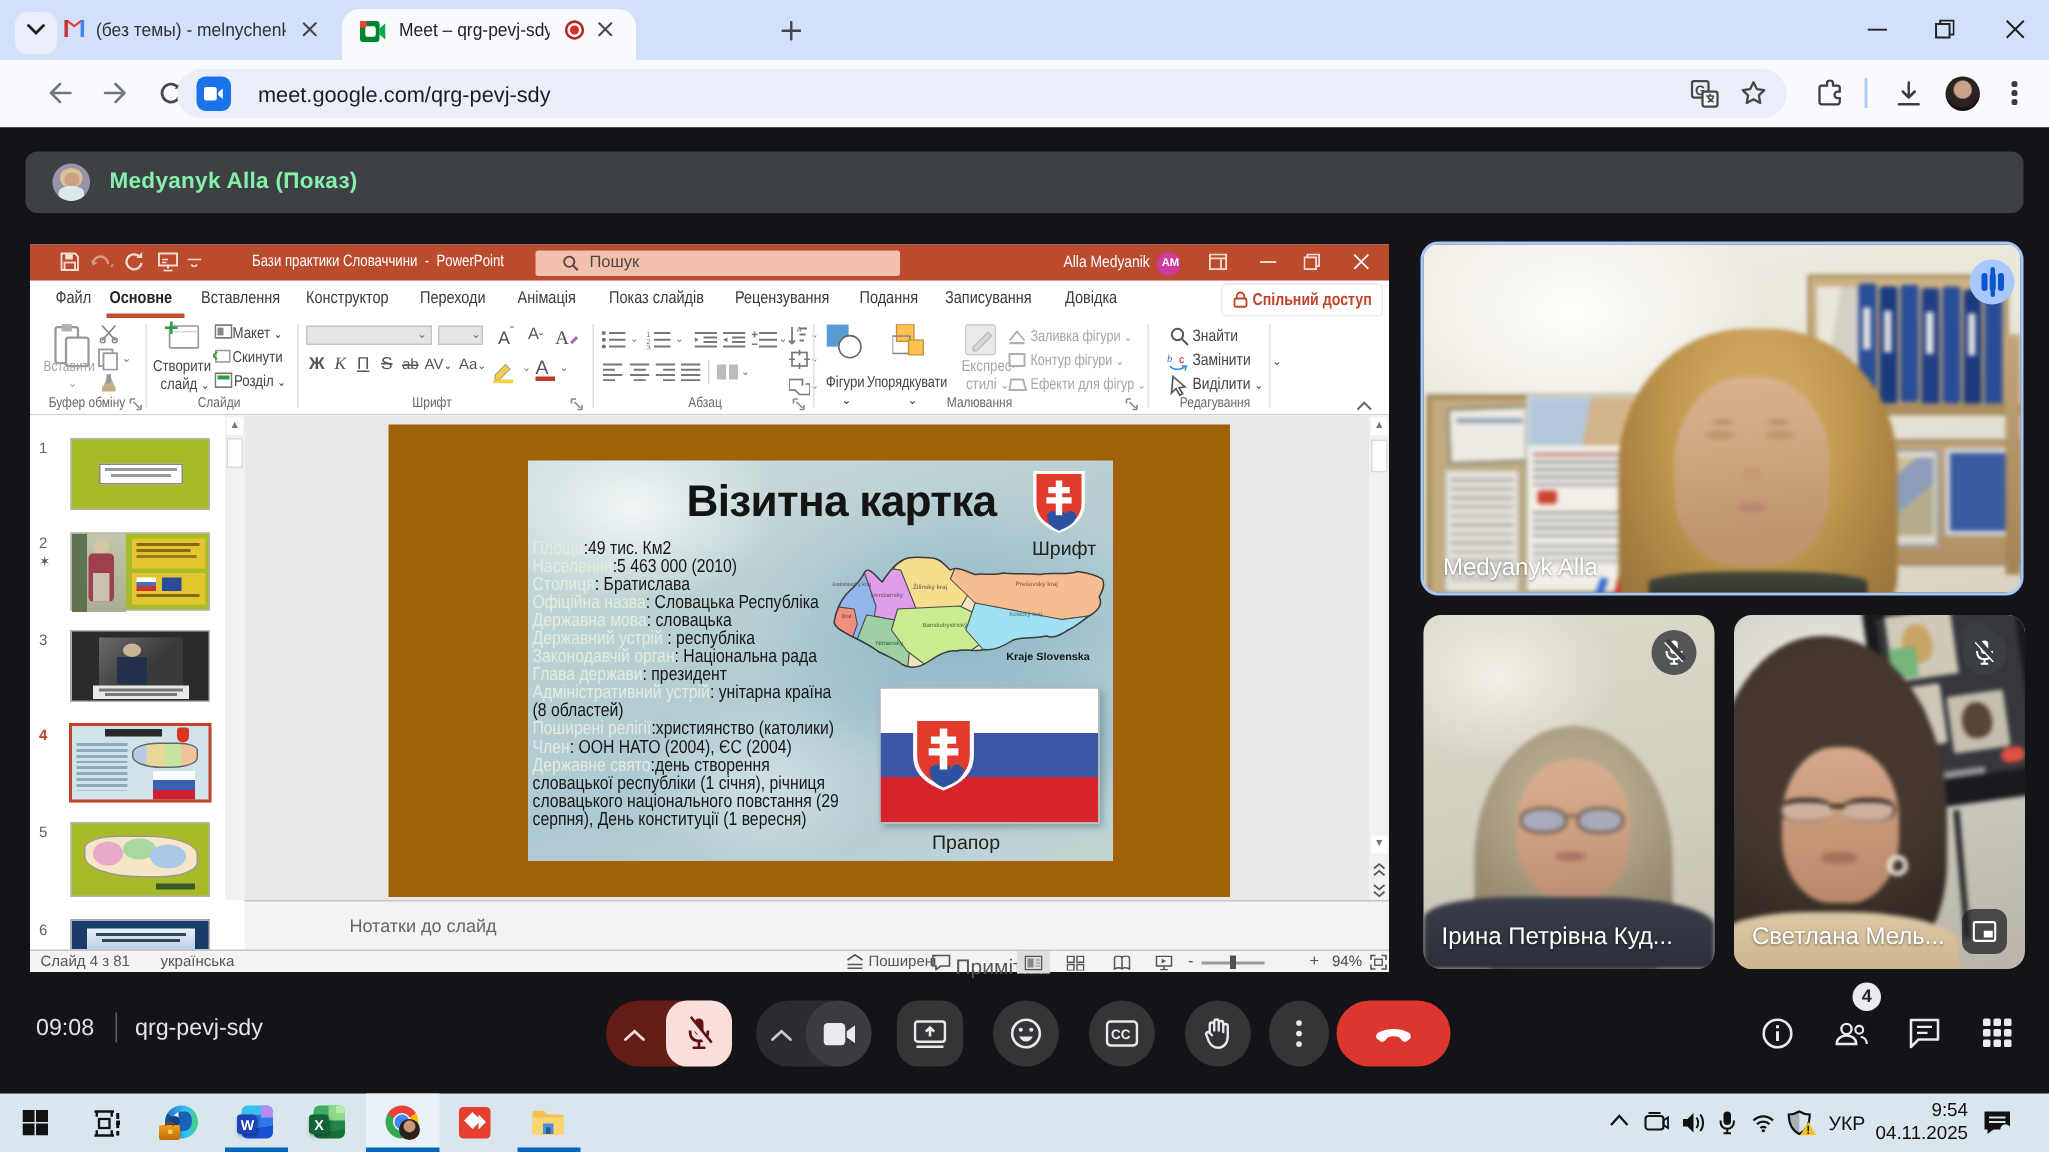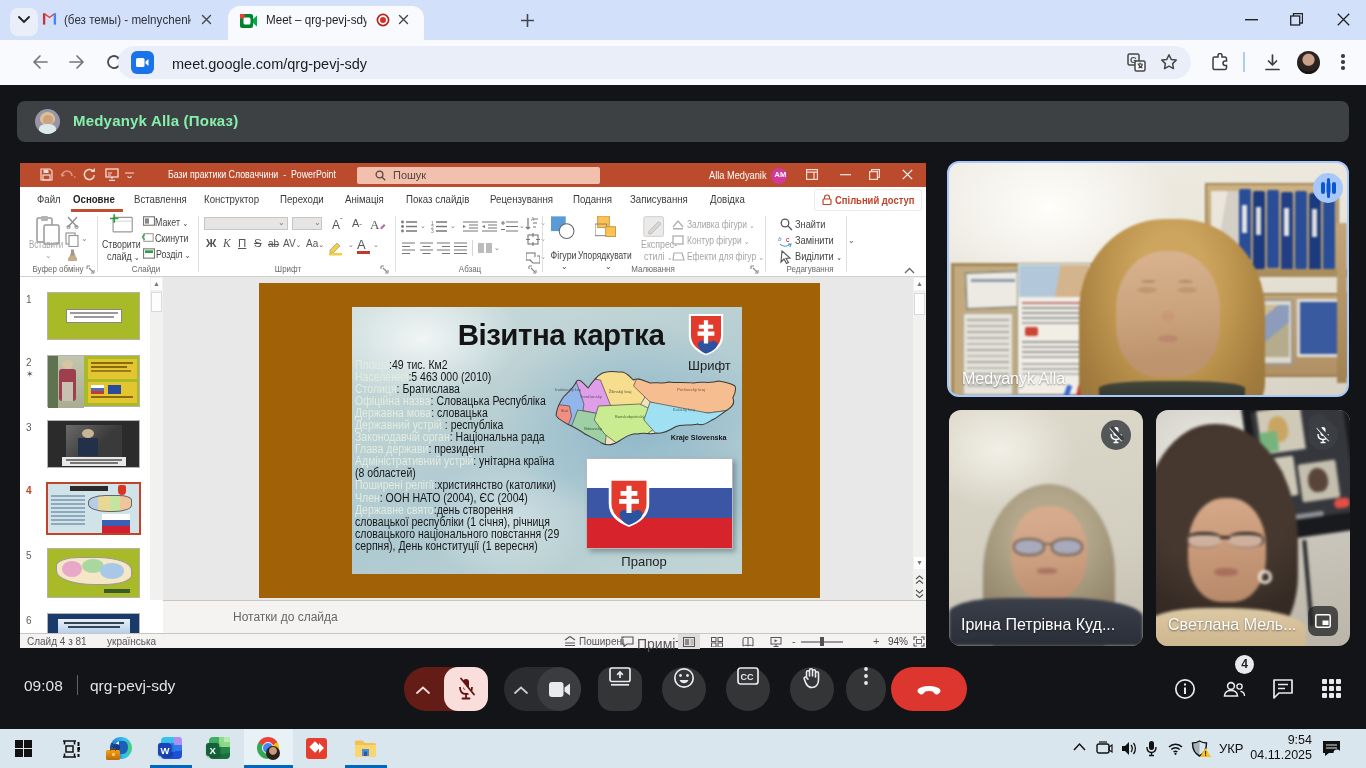--- a/index.html
+++ b/index.html
@@ -32,21 +32,21 @@
 #thumbs{position:absolute;left:0;top:0;width:130px;height:356px;background:#fff;overflow:hidden}
 .thumb{position:absolute;left:27px;width:93px;border:1px solid #b5b3b1;background:#fff}
 .tnum{position:absolute;left:6px;font-size:10px;color:#605e5c}
 
 #canvas{position:absolute;left:143px;top:0;width:750px;height:323px;background:#e9e8e8}
 #slide{position:absolute;left:96px;top:6px;overflow:hidden;width:561px;height:315px;background:#a16207}
 #vscroll{position:absolute;left:893px;top:0;width:13px;height:323px;background:#f1f1f0}
 #hpscroll{position:absolute;left:130px;top:0;width:13px;height:323px;background:#f1f1f0}
 
 #meetbar{position:absolute;left:0;top:575px;width:1366px;height:69px;background:#131417}
-.mbtn{position:absolute;top:7px;width:44px;height:44px;border-radius:50%;background:#333537;display:flex;align-items:flex-start;justify-content:center}
+.mbtn{position:absolute;top:7px;width:44px;height:44px;border-radius:50%;background:#333537;display:flex;align-items:center;justify-content:center}
 
 #taskbar{position:absolute;left:0;top:729px;width:1366px;height:39px;background:#d9e6ed}
 </style>
 </head>
 <body>
 <div id="root">
   <div id="tabstrip">
     <div class="tsbtn" style="left:10px"></div>
     <svg class="abs" style="left:18px;top:16px" width="12" height="8" viewBox="0 0 12 8">
         <path d="M1 1l5 5 5-5" fill="none" stroke="#1f1f1f" stroke-width="1.8" stroke-linecap="round"></path>
@@ -575,21 +575,21 @@
           <div class="abs" style="left:1px;top:280px;width:11px;height:12px;background:#fdfdfd;text-align:center;font-size:7px;color:#777;line-height:12px">▼</div>
           <svg class="abs" style="left:2px;top:298px" width="9" height="10" viewBox="0 0 9 10">
               <path d="M1 4l3.5-3L8 4M1 8.5l3.5-3L8 8.5" fill="none" stroke="#555" stroke-width="1.1"></path>
             </svg>
           <svg class="abs" style="left:2px;top:312px" width="9" height="10" viewBox="0 0 9 10">
               <path d="M1 1l3.5 3L8 1M1 5.5l3.5 3L8 5.5" fill="none" stroke="#555" stroke-width="1.1"></path>
             </svg>
         </div>
       </div>
       <div id="ppt-notes">
-        <div class="abs" style="left:70px;top:9px;font-size:12px;color:#666">Нотатки до слайда</div>
+        <div class="abs" style="left:70px;top:9px;font-size:12px;color:#666">Нотатки до слайд</div>
       </div>
       <div id="ppt-status">
         <div class="abs" style="left:7px;top:2px;font-size:10px;color:#555">Слайд 4 з 81</div>
         <div class="abs" style="left:87px;top:2px;font-size:10px;color:#555">українська</div>
         <svg class="abs" style="left:543px;top:2px" width="14" height="11" viewBox="0 0 14 11">
             <path d="M2 4l5-3.5L12 4M2 7h10M2 9.5h10" fill="none" stroke="#555" stroke-width="1.1"></path>
           </svg>
         <div class="abs" style="left:559px;top:2px;font-size:10px;color:#555">Поширені</div>
         <svg class="abs" style="left:601px;top:2px" width="13" height="11" viewBox="0 0 13 11">
             <path d="M1 1h11v7H6l-3 2.5V8H1z" fill="none" stroke="#555" stroke-width="1.1"></path>

